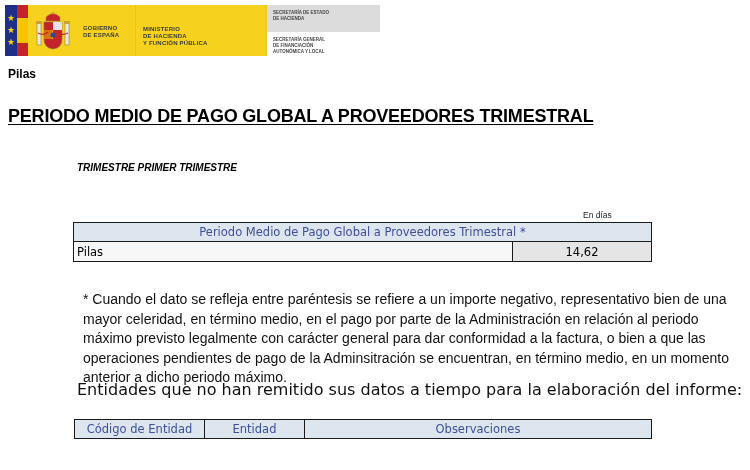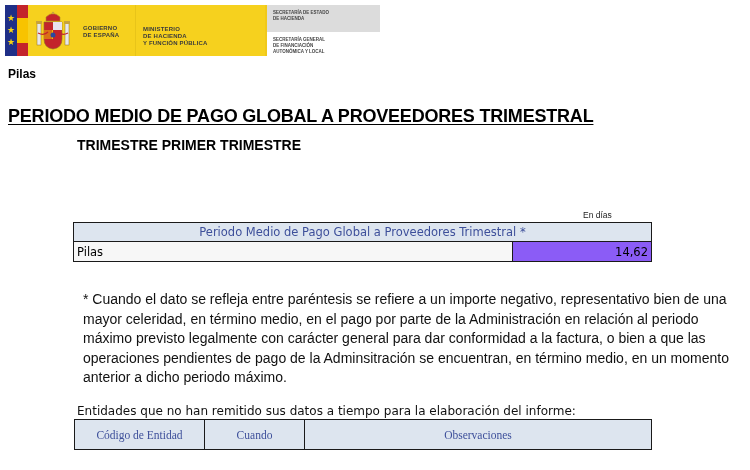--- a/index.html
+++ b/index.html
@@ -17,38 +17,38 @@
   .coat { position: absolute; left: 8px; top: 6px; width: 34px; height: 40px; }
   .gov-name { position: absolute; left: 55px; top: 20px; font-size: 6px; line-height: 7px; font-weight: bold; color: #3b3b3b; letter-spacing: .2px; }
   .ministry-divider { position: absolute; left: 107px; top: 0; width: 1px; height: 100%; background: #e8c419; }
   .ministry-name { position: absolute; left: 115px; top: 21px; font-size: 6px; line-height: 7px; color: #3b3b3b; font-weight: bold; letter-spacing: .2px; }
   .sec-panel { flex: 1; height: 100%; display: flex; flex-direction: column; border-left: 2px solid #f0c91a; }
   .sec-top { background: #dcdcdc; height: 27px; padding: 5px 0 0 6px; font-size: 4.5px; line-height: 6px; color: #444; font-weight: bold; }
   .sec-bottom { background: #ffffff; flex: 1; padding: 5px 0 0 6px; font-size: 4.5px; line-height: 6px; color: #444; font-weight: bold; }
 
   .municipality { position: absolute; left: 8px; top: 67px; font-size: 12px; font-weight: bold; }
   .main-title { position: absolute; left: 8px; top: 106px; font-size: 18px; font-weight: bold; text-decoration: underline; text-underline-offset: 2px; letter-spacing: -0.2px; text-align: right; }
-  .period { position: absolute; left: 77px; top: 136px; font-size: 14px; font-weight: bold; line-height: 19px; }
+  .period { position: absolute; left: 77px; top: 158px; font-size: 10px; font-weight: bold; line-height: 19px; font-style: italic; }
 
   .units { position: absolute; left: 583px; top: 210px; font-size: 8.5px; color: #222; }
 
   table { border-collapse: collapse; position: absolute; font-family: "DejaVu Sans", sans-serif; }
   .pmp-table { left: 73px; top: 222px; width: 579px; }
   .pmp-table td, .pmp-table th { border: 1.5px solid #1a1a1a; height: 20px; font-size: 11.5px; font-weight: normal; padding: 0 3px; }
   .pmp-table th { background: #dde5ef; color: #3d4f9a; text-align: center; height: 19px; }
   .pmp-table .name-cell { text-align: left; width: 439px; background: #f7f7f7; }
-  .pmp-table .value-cell { text-align: right; background: #8b5cf6; }
+  .pmp-table .value-cell { text-align: center; background: #e5e5e5; }
 
   .footnote { position: absolute; left: 83px; top: 290px; width: 660px; font-size: 14px; line-height: 19.5px; color: #111; }
 
-  .entities-heading { position: absolute; left: 77px; top: 380px; font-family: "DejaVu Sans", sans-serif; font-size: 12px; color: #111; margin-top: 24px; }
+  .entities-heading { position: absolute; left: 77px; top: 380px; font-family: "DejaVu Sans", sans-serif; font-size: 16px; color: #111; }
 
   .ent-table { left: 74px; top: 419px; width: 578px; }
   .ent-table td, .ent-table th { border: 1.5px solid #1a1a1a; font-size: 11.5px; font-weight: normal; padding: 0 3px; white-space: nowrap; }
-  .ent-table th { background: #dde5ef; color: #3d4f9a; text-align: center; height: 30px; font-family: Liberation Serif, serif; }
+  .ent-table th { background: #dde5ef; color: #3d4f9a; text-align: center; height: 19px; }
   .ent-table td { height: 21px; text-align: left; background: #fff; }
   .ent-table .col-code { width: 130px; }
   .ent-table .col-entity { width: 100px; }
 </style>
 </head>
 <body>
 
 <div class="logo-band">
   <div class="eu-band">
     <span class="eu-star">★</span>
@@ -122,17 +122,17 @@
   </table>
 
 <p class="footnote">* Cuando el dato se refleja entre paréntesis se refiere a un importe negativo, representativo bien de una mayor celeridad, en término medio, en el pago por parte de la Administración en relación al periodo máximo previsto legalmente con carácter general para dar conformidad a la factura, o bien a que las operaciones pendientes de pago de la Adminsitración se encuentran, en término medio, en un momento anterior a dicho periodo máximo.</p>
 
 <div class="entities-heading">Entidades que no han remitido sus datos a tiempo para la elaboración del informe:</div>
 
 <table class="ent-table">
   <tbody>
       <tr>
     <th class="col-code">Código de Entidad</th>
-    <th class="col-entity">Cuando</th>
+    <th class="col-entity">Entidad</th>
     <th>Observaciones</th>
   </tr>
 </tbody>
   </table>
 
 </body></html>

